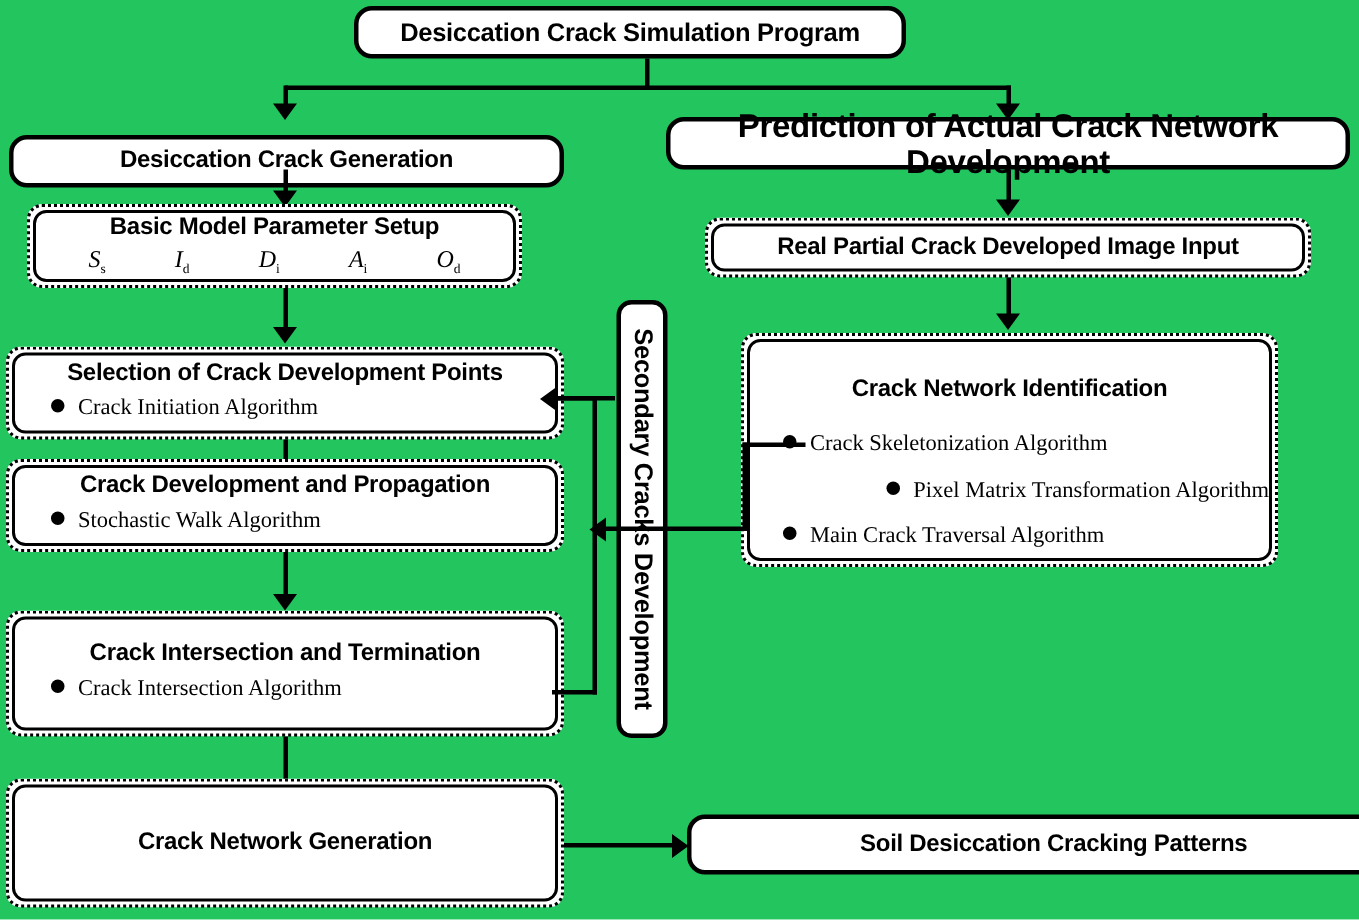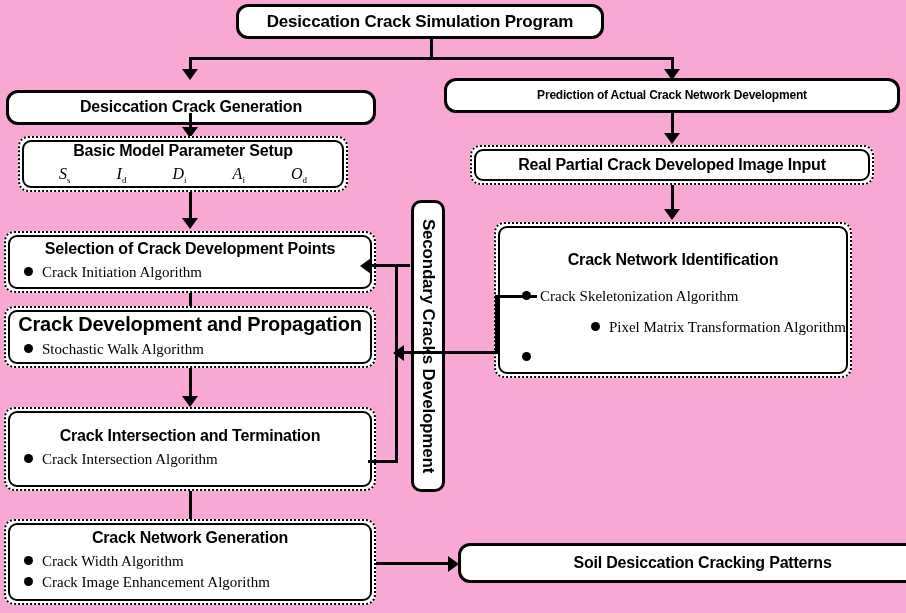--- a/index.html
+++ b/index.html
@@ -1,35 +1,35 @@
 <!DOCTYPE html>
 <html><head>
 <meta charset="utf-8">
 <style>
   html,body{margin:0;padding:0;background:#ffffff;}
   body{width:906px;height:613px;font-family:"Liberation Sans",sans-serif;color:#000;}
-  #stage{position:relative;width:906px;height:613px;overflow:hidden;background:#f9a8d4;}
+  #stage{position:relative;width:906px;height:613px;overflow:hidden;background:#22c55e;}
 
   
   .box{position:absolute;box-sizing:border-box;display:flex;flex-direction:column;
        align-items:center;justify-content:center;background:#fff;}
 
   
   .solid{border:3px solid #000;border-radius:12px;}
 
   
   .dotted{border:2px dotted #000;border-radius:10px;padding:2px;}
   .dotted > .inner{width:100%;height:100%;box-sizing:border-box;border:2px solid #000;
        border-radius:9px;display:flex;flex-direction:column;align-items:center;
        justify-content:center;background:#fff;}
 
   .title{font-weight:bold;font-family:"Liberation Sans",sans-serif;
          letter-spacing:-0.2px;text-align:center;line-height:1.05;}
 
-  .bullets{width:100%;box-sizing:border-box;padding-left:14px;margin-top:4px;}
+  .bullets{width:100%;box-sizing:border-box;padding-left:24px;margin-top:4px;}
   .bullet{font-family:"Liberation Serif",serif;font-size:15px;line-height:1.45;
           text-align:left;white-space:nowrap;}
   .bullet .dot{display:inline-block;width:9px;height:9px;border-radius:50%;
           background:#000;margin-right:9px;vertical-align:middle;position:relative;top:-2px;}
 
   .params{display:flex;justify-content:space-between;width:78%;margin-top:5px;
           font-family:"Liberation Serif",serif;font-style:italic;font-size:16px;text-align:center;}
   .params span sub{font-style:normal;font-size:9px;}
 
   
@@ -61,21 +61,21 @@
   <div class="ln vl" style="left:189px;top:57px;height:14px;"></div>
   <div class="arr arr-d" style="left:182px;top:69px;"></div>
   <div class="ln vl" style="left:671px;top:57px;height:14px;"></div>
   <div class="arr arr-d" style="left:664px;top:69px;"></div>
 
   <div class="box solid" style="left:6px;top:90px;width:370px;height:35px;">
     <div class="title" style="font-size:16px;">Desiccation Crack Generation</div>
   </div>
 
   <div class="box solid" style="left:444px;top:78px;width:456px;height:35px;">
-    <div class="title" style="font-size:12px;">Prediction of Actual Crack Network Development</div>
+    <div class="title" style="font-size:22px;">Prediction of Actual Crack Network Development</div>
   </div>
 
   <div class="ln vl" style="left:189px;top:113px;height:16px;"></div>
   <div class="arr arr-d" style="left:182px;top:127px;"></div>
 
   <div class="ln vl" style="left:671px;top:113px;height:22px;"></div>
   <div class="arr arr-d" style="left:664px;top:133px;"></div>
 
   <div class="box dotted" style="left:18px;top:136px;width:330px;height:56px;">
     <div class="inner">
@@ -102,21 +102,21 @@
         </div>
       </div>
     </div>
   </div>
 
   <div class="ln vl" style="left:189px;top:293px;height:24px;"></div>
   <div class="arr arr-d" style="left:182px;top:313px;"></div>
 
   <div class="box dotted" style="left:4px;top:306px;width:372px;height:62px;">
     <div class="inner">
-      <div class="title" style="font-size:20px;">Crack Development and Propagation</div>
+      <div class="title" style="font-size:16px;">Crack Development and Propagation</div>
       <div class="bullets">
         <div class="bullet">
           <span class="dot"></span><span>Stochastic Walk Algorithm</span>
         </div>
       </div>
     </div>
   </div>
 
   <div class="ln vl" style="left:189px;top:368px;height:30px;"></div>
   <div class="arr arr-d" style="left:182px;top:396px;"></div>
@@ -131,28 +131,20 @@
       </div>
     </div>
   </div>
 
   <div class="ln vl" style="left:189px;top:491px;height:32px;"></div>
   <div class="arr arr-d" style="left:182px;top:521px;"></div>
 
   <div class="box dotted" style="left:4px;top:519px;width:372px;height:86px;">
     <div class="inner">
       <div class="title" style="font-size:16px;">Crack Network Generation</div>
-      <div class="bullets">
-        <div class="bullet">
-          <span class="dot"></span><span>Crack Width Algorithm</span>
-        </div>
-        <div class="bullet">
-          <span class="dot"></span><span>Crack Image Enhancement Algorithm</span>
-        </div>
-      </div>
     </div>
   </div>
 
   <div class="box dotted" style="left:470px;top:145px;width:404px;height:40px;">
     <div class="inner">
       <div class="title" style="font-size:16px;">Real Partial Crack Developed Image Input</div>
     </div>
   </div>
 
   <div class="ln vl" style="left:671px;top:185px;height:26px;"></div>
@@ -162,21 +154,21 @@
     <div class="inner" style="justify-content:flex-start;padding-top:24px;">
       <div class="title" style="font-size:16px;">Crack Network Identification</div>
       <div class="bullets" style="padding-left:22px;margin-top:12px;">
         <div class="bullet" style="line-height:2.05;">
           <span class="dot"></span><span>Crack Skeletonization Algorithm</span>
         </div>
         <div class="bullet" style="line-height:2.05;text-align:right;">
           <span class="dot"></span><span>Pixel Matrix Transformation Algorithm</span>
         </div>
         <div class="bullet" style="line-height:2.05;">
-          <span class="dot"></span>
+          <span class="dot"></span><span>Main Crack Traversal Algorithm</span>
         </div>
       </div>
     </div>
   </div>
 
   <div class="vbox" style="left:411px;top:200px;width:34px;height:292px;">
     <div class="vtext">Secondary Cracks Development</div>
   </div>
 
   <div class="ln hl" style="left:401px;top:351px;width:97px;"></div>

